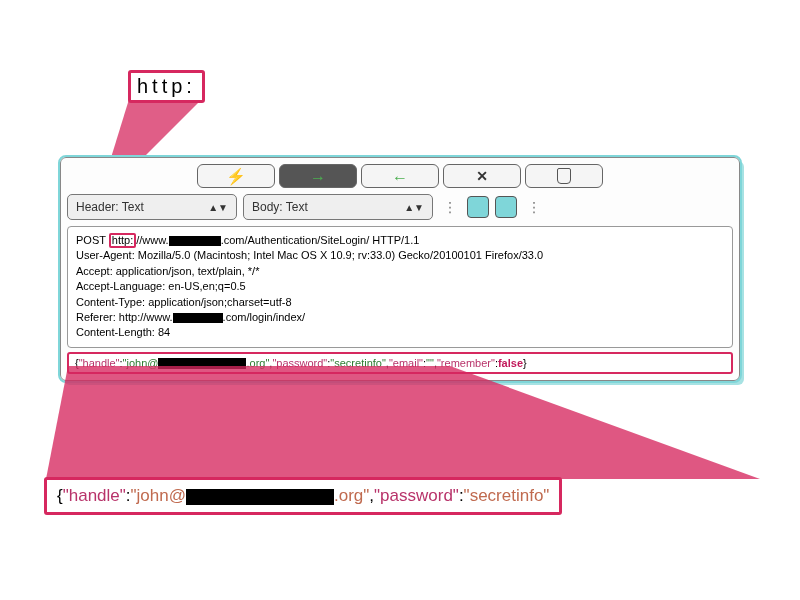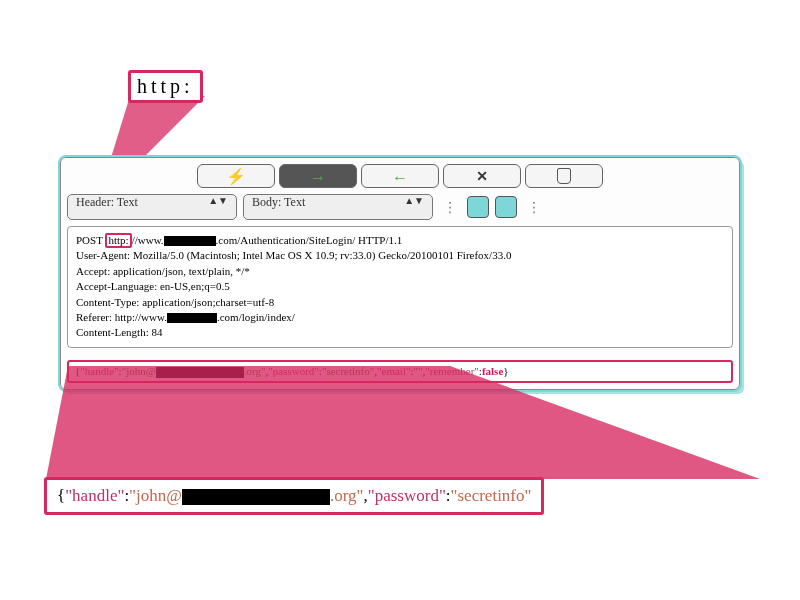--- a/index.html
+++ b/index.html
@@ -1,17 +1,17 @@
 <!DOCTYPE html>
 <html><head>
 <meta charset="utf-8">
 <style>
 * { box-sizing: border-box; margin: 0; padding: 0; }
 body { font-family: sans-serif; background: #fff; width: 800px; height: 600px; position: relative; }
-.mono { font-family: Liberation Serif, serif; }
+.mono { font-family: Liberation Sans, sans-serif; }
 
 
 .callout-top {
   position: absolute;
   left: 128px;
   top: 70px;
   border: 3px solid #d6285f;
   border-radius: 3px;
   background: #fff;
   padding: 2px 6px;
@@ -67,42 +67,41 @@
   display: flex;
   gap: 6px;
   align-items: center;
   margin-bottom: 6px;
 }
 .select {
   height: 26px;
   border: 1.5px solid #777;
   border-radius: 5px;
   background: #efefef;
-  display: flex; justify-content: space-between;
+  display: flex; align-items: center; justify-content: space-between;
   padding: 0 8px;
   font-size: 12px;
   color: #333;
-  font-family: Liberation Serif, serif;
 }
 .select .chev { font-size: 10px; }
 .sel1 { width: 170px; }
 .sel2 { width: 190px; }
 .vdots { font-size: 14px; color: #777; padding: 0 4px; }
 .sq { width: 22px; height: 22px; border: 1.5px solid #555; border-radius: 4px; background: #7fd6d9; }
 
 
 .req-box {
   border: 1.5px solid #999;
   border-radius: 4px;
   background: #fff;
   padding: 6px 8px;
   font-size: 11px;
   line-height: 1.4;
   white-space: pre;
-  margin-bottom: 12px;
+  margin-bottom: 4px;
   min-height: 120px;
 }
 .redact { background: #000; color: #000; display: inline-block; vertical-align: middle; }
 .r1 { width: 52px; height: 10px; }
 .r2 { width: 50px; height: 10px; }
 .r3 { width: 88px; height: 11px; }
 .hl-http {
   border: 2px solid #d6285f;
   border-radius: 2px;
   padding: 0 1px;

